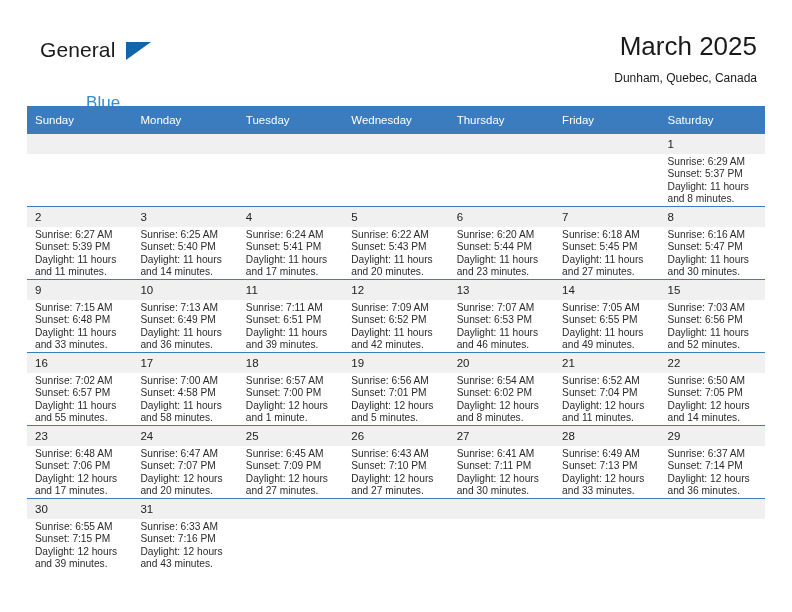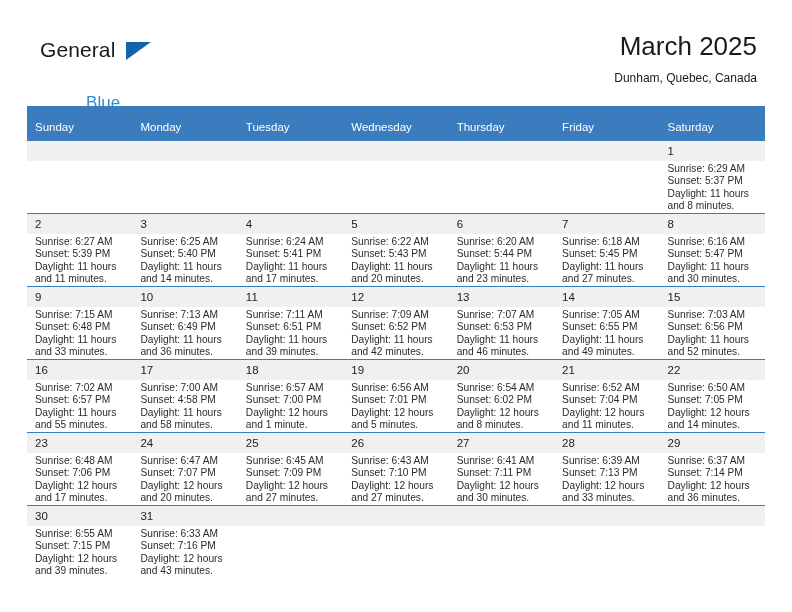--- a/index.html
+++ b/index.html
@@ -93,21 +93,21 @@
     width: 738px;
     border-collapse: collapse;
     table-layout: fixed;
   }
   .calendar th {
     background: #3b7cbe;
     color: #ffffff;
     font-size: 11.5px;
     font-weight: normal;
     text-align: left;
-    padding: 12px 0 5px 8px;
+    padding: 5px 0 5px 8px;
     height: 18px;
     border: none;
   }
   .calendar td {
     vertical-align: top;
     padding: 0;
     height: 72px;
     border-top: 1px solid #3b7cbe;
     background: #ffffff;
   }
@@ -507,21 +507,21 @@
                 <div>Sunset: 7:11 PM</div>
                 <div>Daylight: 12 hours</div>
                 <div>and 30 minutes.</div>
               </div>
             </div>
           </td>
           <td>
             <div class="cell-inner">
               <span class="daynum">28</span>
               <div class="lines">
-                <div>Sunrise: 6:39 AM</div>
+                <div>Sunrise: 6:49 AM</div>
                 <div>Sunset: 7:13 PM</div>
                 <div>Daylight: 12 hours</div>
                 <div>and 33 minutes.</div>
               </div>
             </div>
           </td>
           <td>
             <div class="cell-inner">
               <span class="daynum">29</span>
               <div class="lines">

